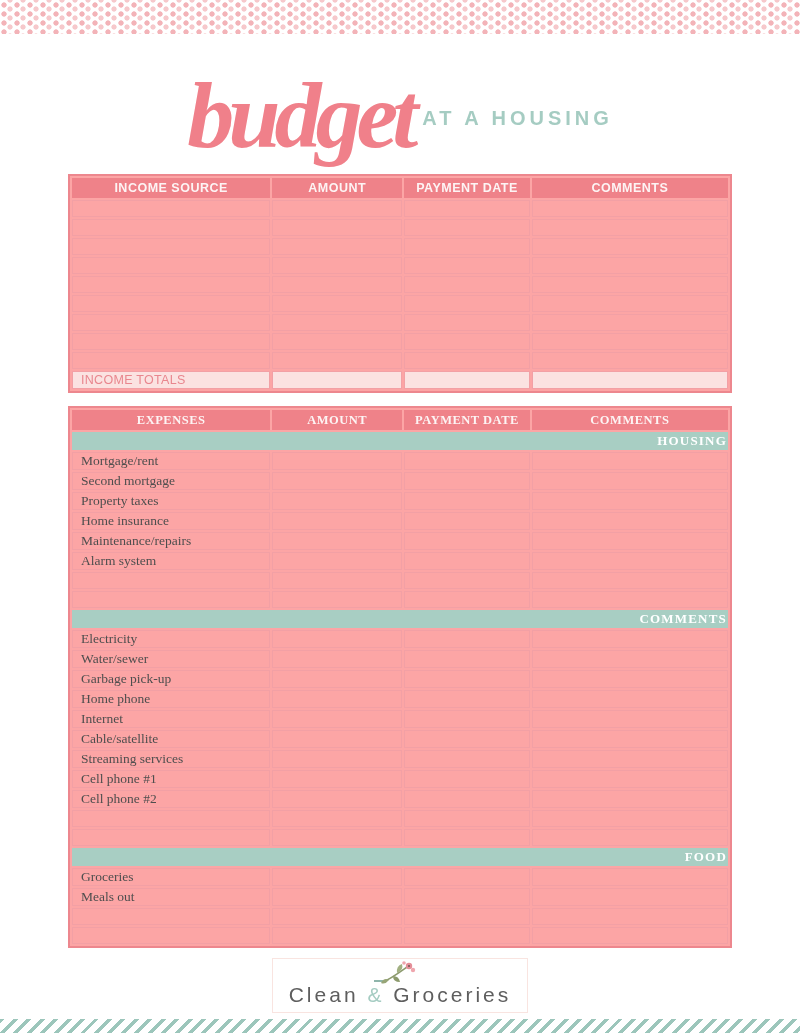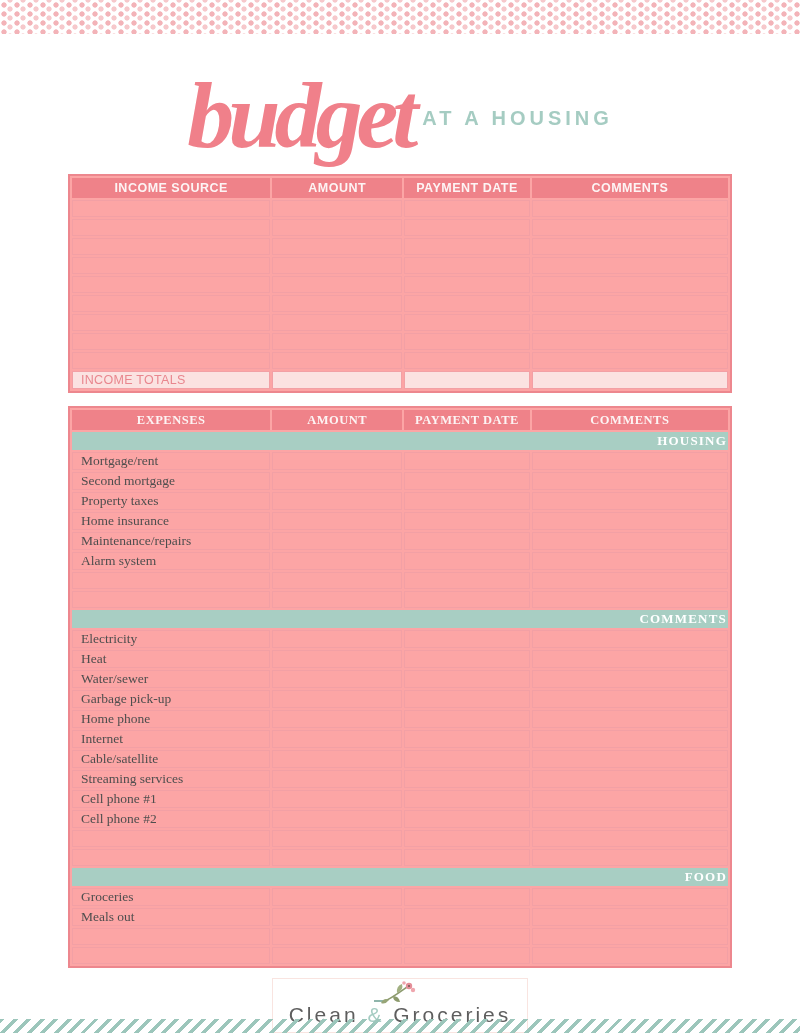--- a/index.html
+++ b/index.html
@@ -234,26 +234,20 @@
           <td></td>
           <td></td>
           <td></td>
           <td></td>
         </tr>
         <tr class="section">
           <td colspan="4">COMMENTS</td>
         </tr>
         <tr>
           <td>Electricity</td>
-          <td></td>
-          <td></td>
-          <td></td>
-        </tr>
-        <tr>
-          <td>Heat</td>
           <td></td>
           <td></td>
           <td></td>
         </tr>
         <tr>
           <td>Water/sewer</td>
           <td></td>
           <td></td>
           <td></td>
         </tr>

